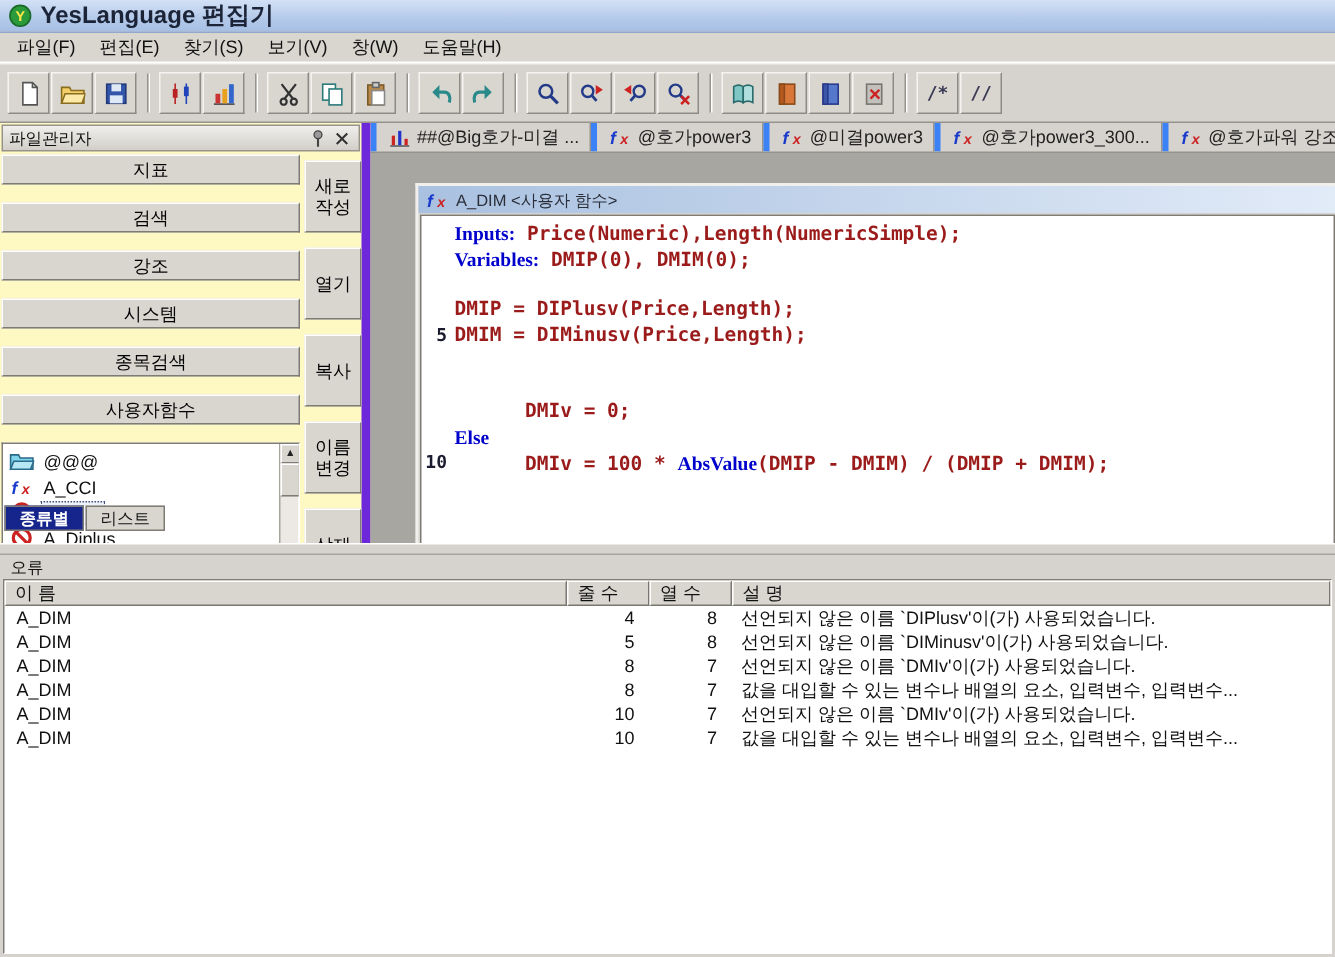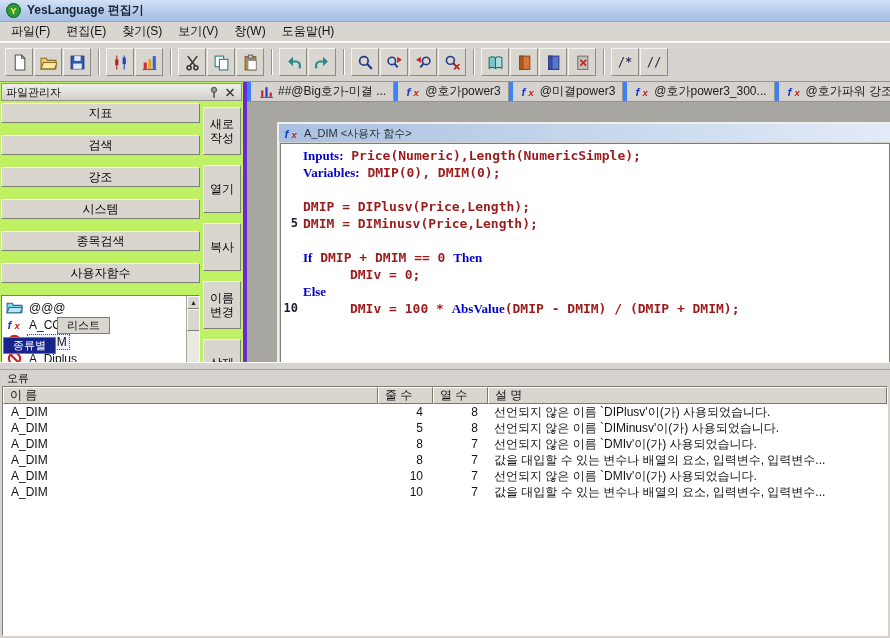--- a/index.html
+++ b/index.html
@@ -3,42 +3,42 @@
 <meta charset="utf-8">
 <style>
   * { box-sizing: border-box; margin: 0; padding: 0; }
   html,body { width:890px; height:638px; overflow:hidden; }
   body { font-family:"Liberation Sans","DejaVu Sans",sans-serif; background:#d6d3ce; font-size:12px; color:#111; }
   .screen { width:890px; height:638px; display:flex; flex-direction:column; overflow:hidden; background:#d6d3ce; }
 
   
   .titlebar { height:22px; flex:none; display:flex; align-items:center; gap:5px; padding:0 5px;
     background:linear-gradient(180deg,#d3e1f6 0%,#b3c9e9 60%,#a6bfe4 100%); border-bottom:1px solid #8fa8cc; }
-  .title-text { font-size:12px; font-weight:bold; color:#1c2438; }
+  .title-text { font-size:16px; font-weight:bold; color:#1c2438; }
 
   
   .menubar { height:20px; flex:none; display:flex; align-items:center; padding-left:3px;
     background:#d9d6d0; border-bottom:1px solid #fff; }
   .menu-item { padding:2px 8px; font-size:12px; cursor:default; }
 
   
   .toolbar { height:40px; flex:none; display:flex; align-items:center; padding:0 5px;
     border-top:1px solid #f4f3f0; border-bottom:1px solid #96938c; background:#d6d3ce; }
   .tb-btn { width:28px; height:28px; flex:none; display:flex; align-items:center; justify-content:center;
     background:#d9d6d0; border:1px solid; border-color:#f4f3f0 #8e8b85 #8e8b85 #f4f3f0; margin-right:1px; }
   .tb-text { font:bold 12px "DejaVu Sans Mono",monospace; color:#3a3a55; }
   .tb-sep { width:2px; height:26px; border-left:1px solid #96938c; border-right:1px solid #fff; margin:0 6px; flex:none; }
   .icon { display:inline-flex; align-items:center; justify-content:center; line-height:0; }
 
   
   .main { height:280px; flex:none; display:flex; }
 
   
-  .file-panel { width:247px; flex:none; position:relative; overflow:hidden; background:#bef264;
-    border-right:4px solid #6d28d9; padding:1px; }
+  .file-panel { width:247px; flex:none; position:relative; overflow:hidden; background:#fef9c3;
+    border-right:6px solid #6d28d9; padding:1px; }
   .fp-header { height:18px; display:flex; align-items:center; justify-content:space-between; padding:0 4px;
     border:1px solid #96938c; background:linear-gradient(180deg,#f0efec,#d2cfc9); font-size:11px; }
   .fp-hbtn { width:14px; height:14px; display:inline-flex; align-items:center; justify-content:center; }
   .fp-body { display:flex; padding-top:2px; }
   .fp-left { width:199px; flex:none; }
   .cat-btn { width:100%; height:20px; margin-bottom:12px; background:#d9d6d0; font-size:12px;
     border:1px solid; border-color:#fff #7f7c76 #7f7c76 #fff; display:flex; align-items:center; justify-content:center; }
   .tree { height:101px; margin-top:2px; background:#fff; position:relative; overflow:hidden;
     border:1px solid; border-color:#7f7c76 #fff #fff #7f7c76; }
   .tree-items { position:absolute; top:1px; left:1px; right:14px; bottom:13px; overflow:hidden; padding-top:2px; }
@@ -55,21 +55,21 @@
     border:1px solid; border-color:#fff #7f7c76 #7f7c76 #fff; }
   .h-thumb { width:62px; height:13px; background:#d9d6d0; border:1px solid; border-color:#fff #7f7c76 #7f7c76 #fff;
     display:flex; align-items:center; justify-content:center; }
   .h-grip { width:10px; height:7px; background:repeating-linear-gradient(90deg,#8e8b85 0 1px,transparent 1px 3px); }
   .fp-actions { width:41px; margin-left:3px; display:flex; flex-direction:column; gap:10px; padding-top:4px; }
   .action-btn { width:38px; height:48px; flex:none; background:#d9d6d0; font-size:12px; line-height:14px; text-align:center;
     border:1px solid; border-color:#fff #7f7c76 #7f7c76 #fff; display:flex; align-items:center; justify-content:center; white-space:pre-line; }
   .fp-tabs { position:absolute; left:3px; bottom:8px; display:flex; }
   .fp-tab { height:17px; padding:0 9px; display:flex; align-items:center; font-size:11px;
     border:1px solid #7f7c76; background:#d9d6d0; margin-right:1px; }
-  .fp-tab.active { background:var(--tabblue,#16258c); color:#fff; font-weight:normal;margin-top:20px; }
+  .fp-tab.active { background:var(--tabblue,#16258c); color:#fff; font-weight:bold; }
 
   
   .editor-area { flex:1; min-width:0; display:flex; flex-direction:column; }
   .editor-tabs { height:20px; flex:none; display:flex; overflow:hidden; background:#d6d3ce; border-bottom:1px solid #96938c; }
   .ed-tab { display:flex; align-items:center; gap:3px; padding:0 7px; font-size:12px; white-space:nowrap;
     border-right:1px solid #96938c; border-left:4px solid #3b82f6; color:#222; }
   .ed-tab.active { background:#fff; font-weight:bold; border:1px solid #7f7c76; border-bottom-color:#fff; }
   .mdi { flex:1; background:#a8a6a0; position:relative; overflow:hidden; }
   .child-window { position:absolute; left:30px; top:20px; right:-3px; bottom:-4px; background:#d6d3ce;
     border:2px solid; border-color:#f0efec #6f6c66 #6f6c66 #f0efec; display:flex; flex-direction:column; }
@@ -479,21 +479,20 @@
               <div class="code-line">
                 <span class="gutter">5</span>
                 <span class="line-text"><span class="seg-tx">DMIM = DIMinusv(Price,Length);</span></span>
               </div>
               <div class="code-line">
                 <span class="gutter"></span>
                 <span class="line-text"></span>
               </div>
               <div class="code-line">
                 <span class="gutter"></span>
-                <span class="line-text"><span class="seg-kw">If</span><span class="seg-tx"> DMIP + DMIM == 0 </span><span class="seg-kw">Then</span></span>
               </div>
               <div class="code-line">
                 <span class="gutter"></span>
                 <span class="line-text"><span class="seg-tx">      DMIv = 0;</span></span>
               </div>
               <div class="code-line">
                 <span class="gutter"></span>
                 <span class="line-text"><span class="seg-kw">Else</span></span>
               </div>
               <div class="code-line">

